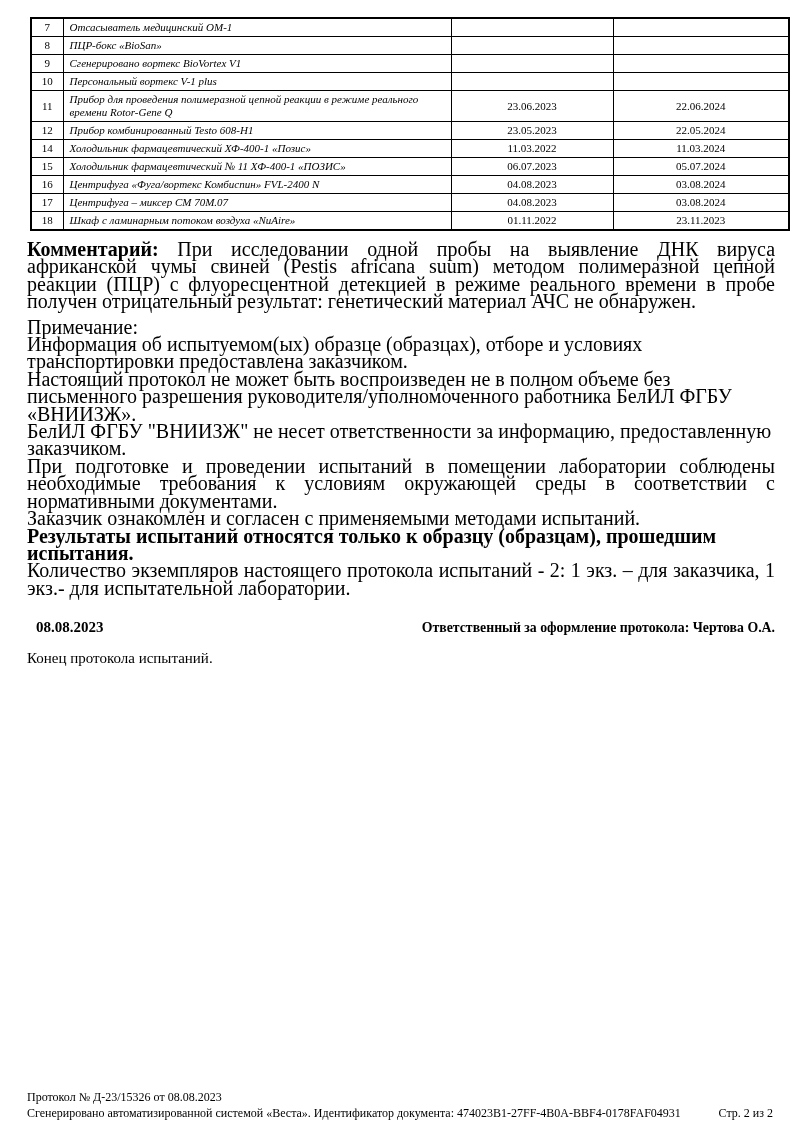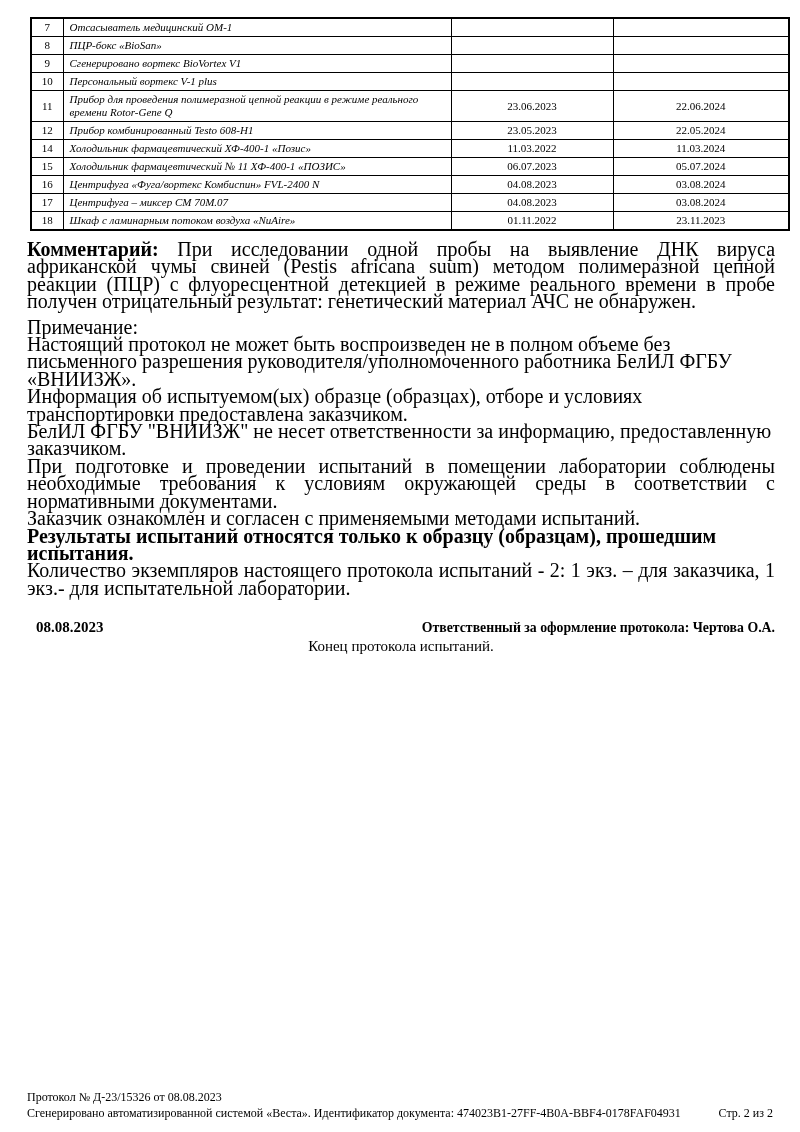--- a/index.html
+++ b/index.html
@@ -51,24 +51,23 @@
     margin: 21px 25px 0 36px;
     display: flex;
     justify-content: space-between;
     align-items: baseline;
     font-size: 15px;
     line-height: 19px;
     font-weight: bold;
   }
   .sign-row .resp { font-size: 13.8px; text-align: right; }
   .end-line {
-    margin: 0 25px 0 27px;
+    margin: 12px 25px 0 27px;
     font-size: 15px;
     line-height: 19px;
-    text-align: center;
   }
   
   .footer {
     position: absolute;
     left: 27px;
     right: 25px;
     bottom: 11px;
     font-size: 12px;
     line-height: 15.5px;
     margin-top: 24px;
@@ -153,22 +152,22 @@
     <td class="c-date1">01.11.2022</td>
     <td class="c-date2">23.11.2023</td>
   </tr>
       </tbody>
   </table>
 
   <p class="bodytext comment"><b>Комментарий:</b> <span>При исследовании одной пробы на выявление ДНК вируса африканской чумы свиней (Pestis africana suum) методом полимеразной цепной реакции (ПЦР) с флуоресцентной детекцией в режиме реального времени в пробе получен отрицательный результат: генетический материал АЧС не обнаружен.</span></p>
 
   <div class="bodytext notes">
     <div class="note-line">Примечание:</div>
+    <div class="note-line">Информация об испытуемом(ых) образце (образцах), отборе и условиях транспортировки предоставлена заказчиком.</div>
     <div class="note-line">Настоящий протокол не может быть воспроизведен не в полном объеме без письменного разрешения руководителя/уполномоченного работника БелИЛ ФГБУ «ВНИИЗЖ».</div>
-    <div class="note-line">Информация об испытуемом(ых) образце (образцах), отборе и условиях транспортировки предоставлена заказчиком.</div>
     <div class="note-line">БелИЛ ФГБУ "ВНИИЗЖ" не несет ответственности за информацию, предоставленную заказчиком.</div>
     <div class="note-line just">При подготовке и проведении испытаний в помещении лаборатории соблюдены необходимые требования к условиям окружающей среды в соответствии с нормативными документами.</div>
     <div class="note-line">Заказчик ознакомлен и согласен с применяемыми методами испытаний.</div>
     <div class="note-line bold">Результаты испытаний относятся только к образцу (образцам), прошедшим испытания.</div>
     <div class="note-line just">Количество экземпляров настоящего протокола испытаний - 2: 1 экз. – для заказчика, 1 экз.- для испытательной лаборатории.</div>
   </div>
 
   <div class="sign-row">
     <span>08.08.2023</span>
     <span class="resp">Ответственный за оформление протокола: Чертова О.А.</span>

